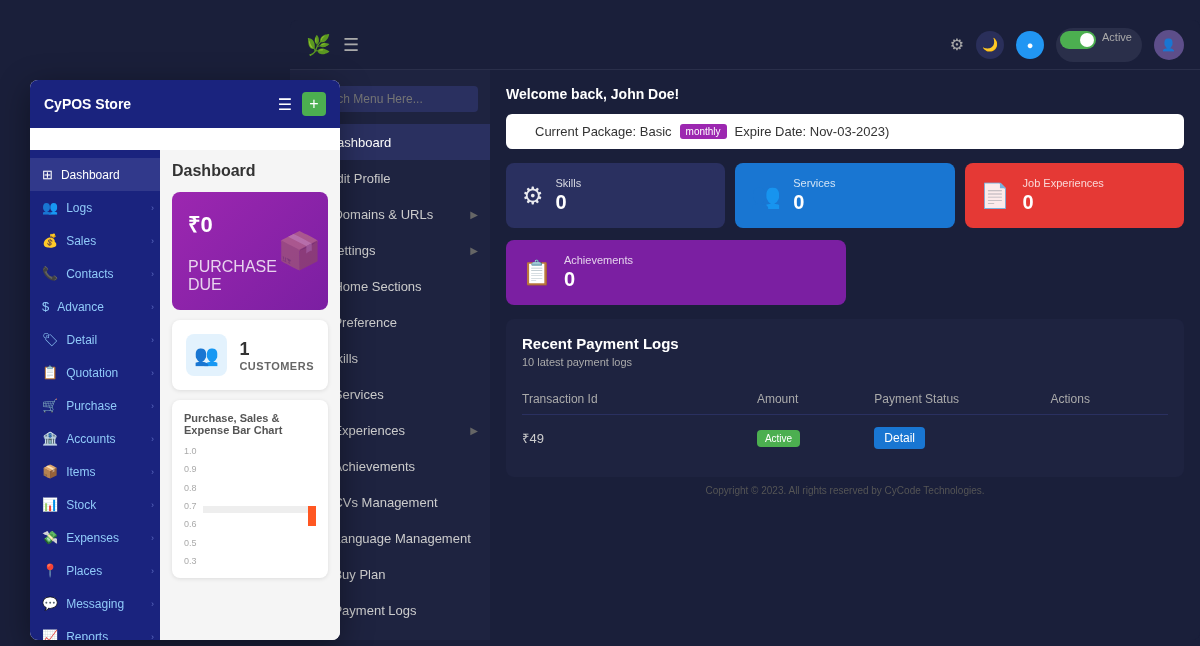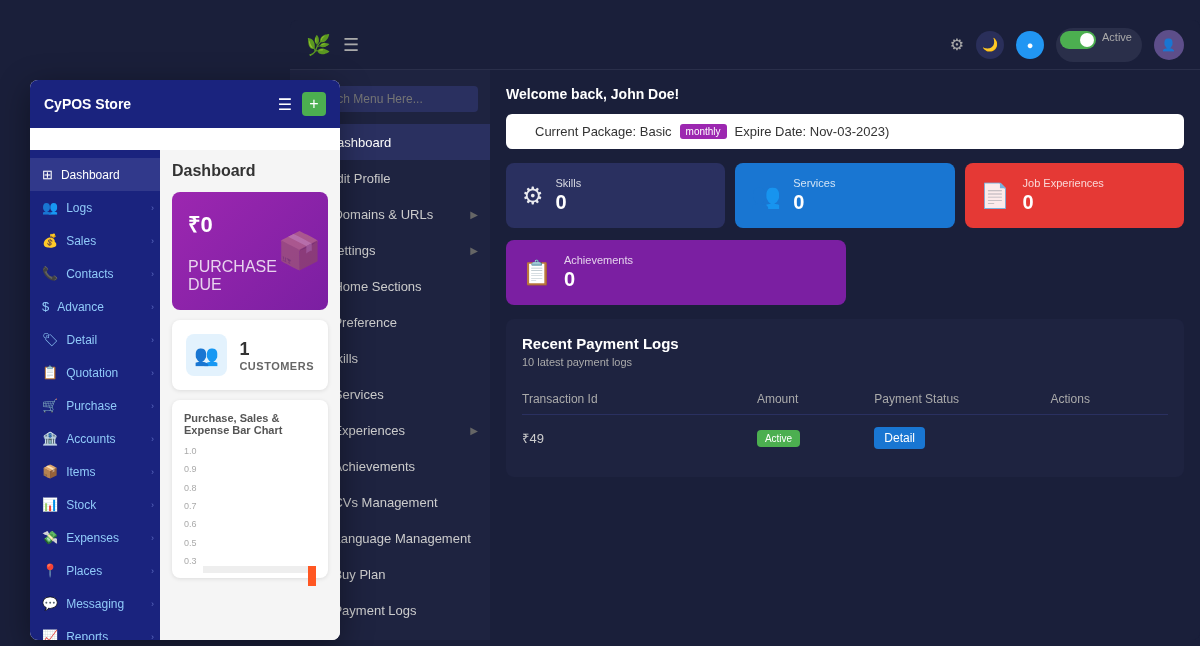--- a/index.html
+++ b/index.html
@@ -438,21 +438,21 @@
       background: #fff;
       border-radius: 8px;
       padding: 12px;
       box-shadow: 0 1px 4px rgba(0,0,0,0.1);
     }
     .chart-title { font-size: 11px; color: #555; font-weight: 600; margin-bottom: 10px; }
     .chart-area {
       position: relative;
       height: 120px;
       display: flex;
-      align-items: flex-end;
+      align-items: center;
       gap: 0;
     }
     .y-axis {
       display: flex;
       flex-direction: column;
       justify-content: space-between;
       height: 100%;
       padding-right: 6px;
       font-size: 9px;
       color: #aaa;
@@ -635,20 +635,21 @@
           <div class="table-cell">
             <span class="status-badge-success">Active</span>
           </div>
           <div class="table-cell">
             <button class="detail-btn">Detail</button>
           </div>
         </div>
       </div>
     </div>
 
+    <div class="copyright">Copyright © 2023. All rights reserved by CyCode Technologies.</div>
   </div>
 
 </div>
 
 <div class="light-panel">
 
   <div class="light-topbar">
     <span class="store-name">CyPOS Store</span>
     <div class="topbar-icons">
       <span class="hamburger-light">☰</span>

